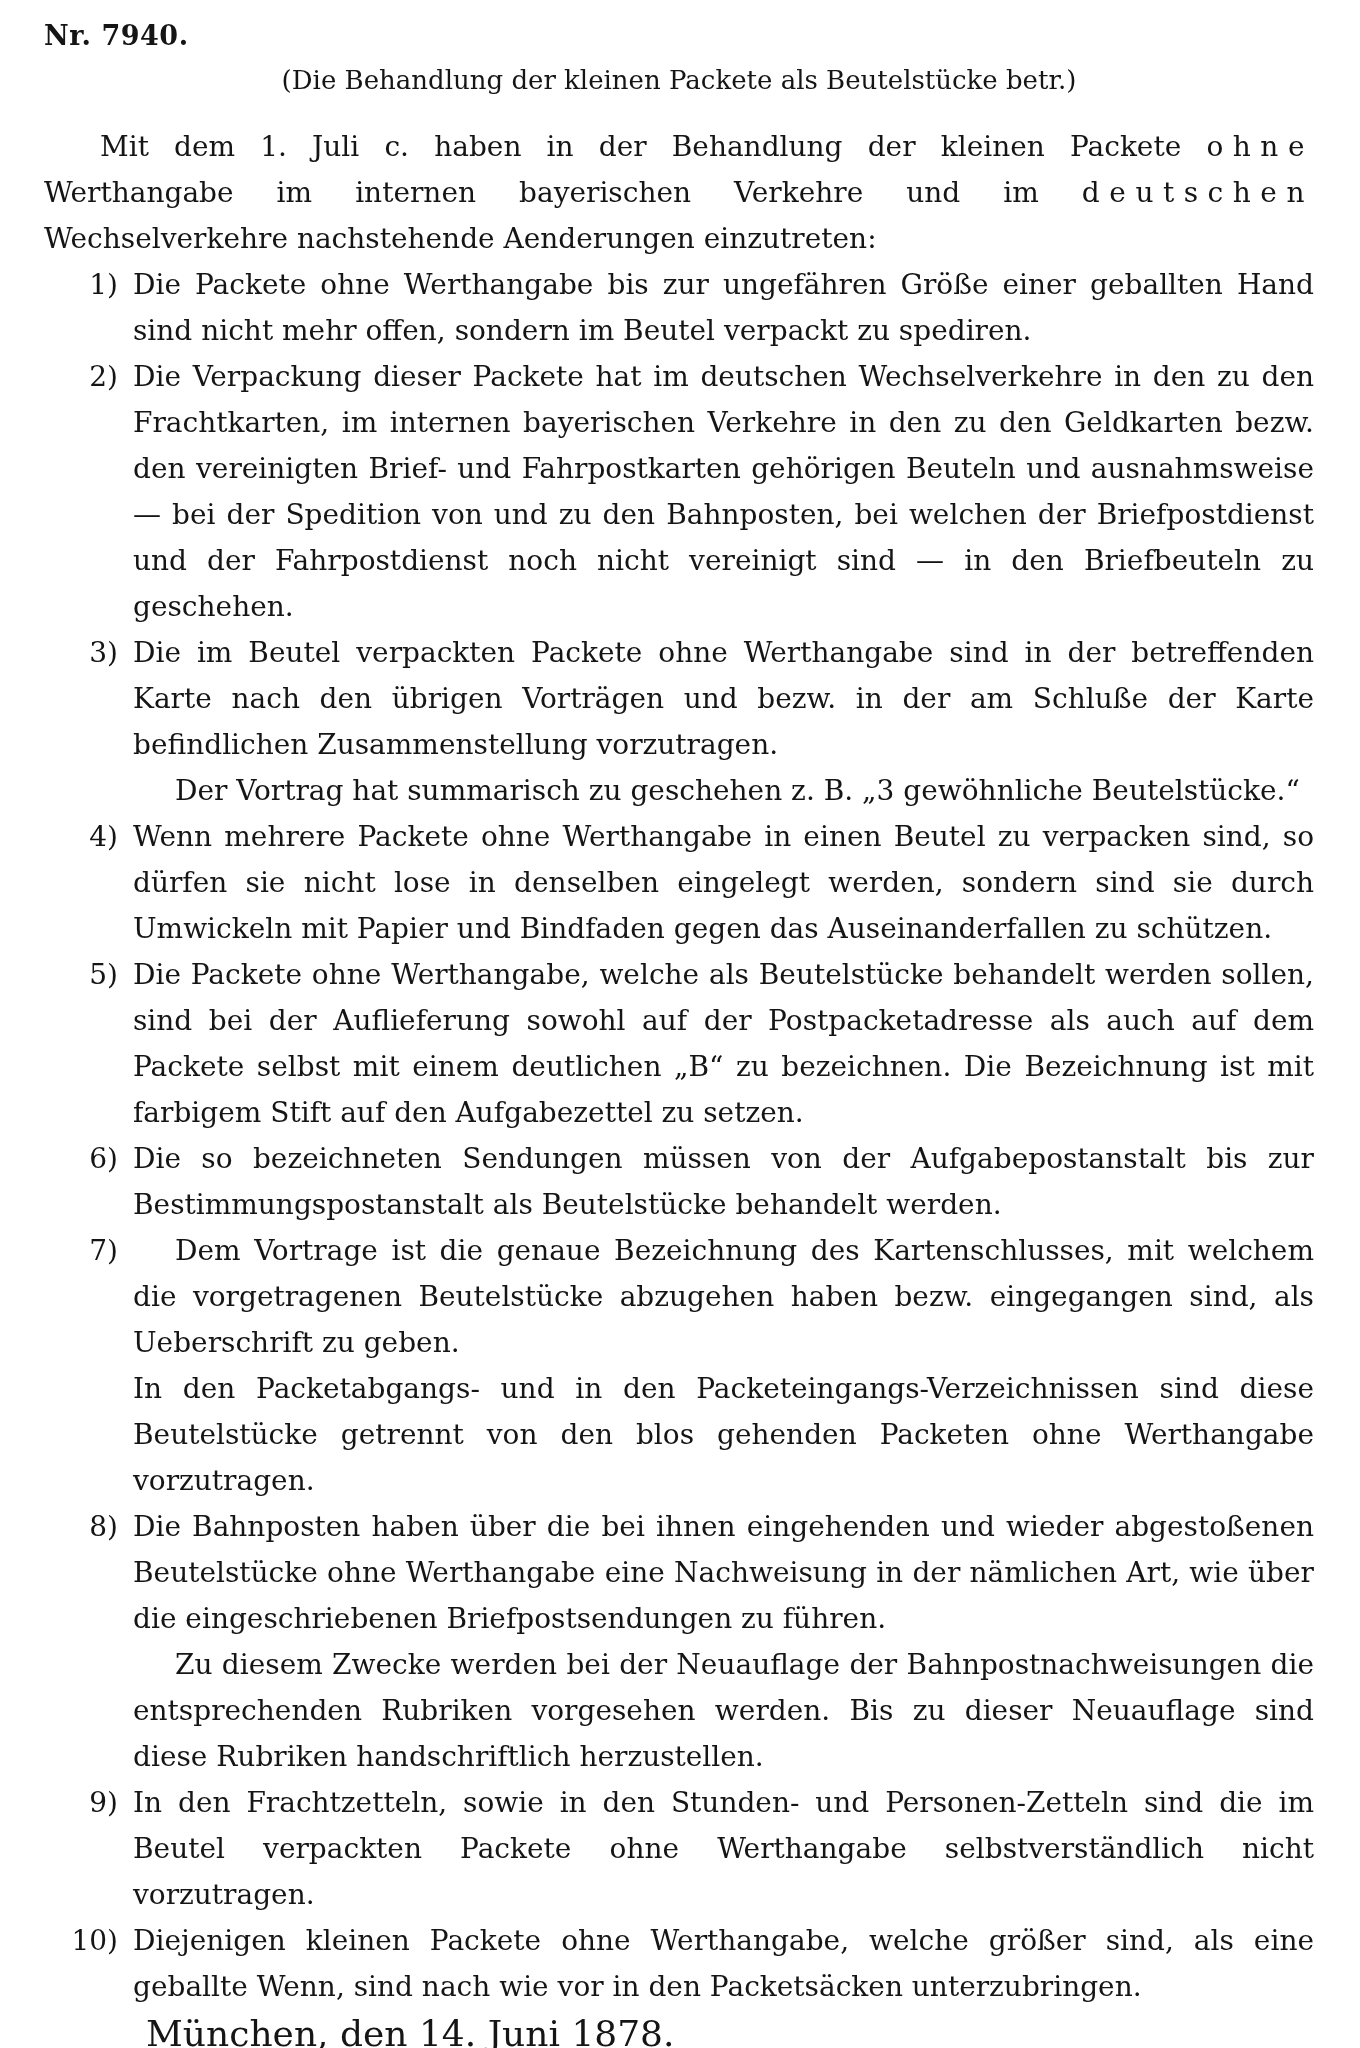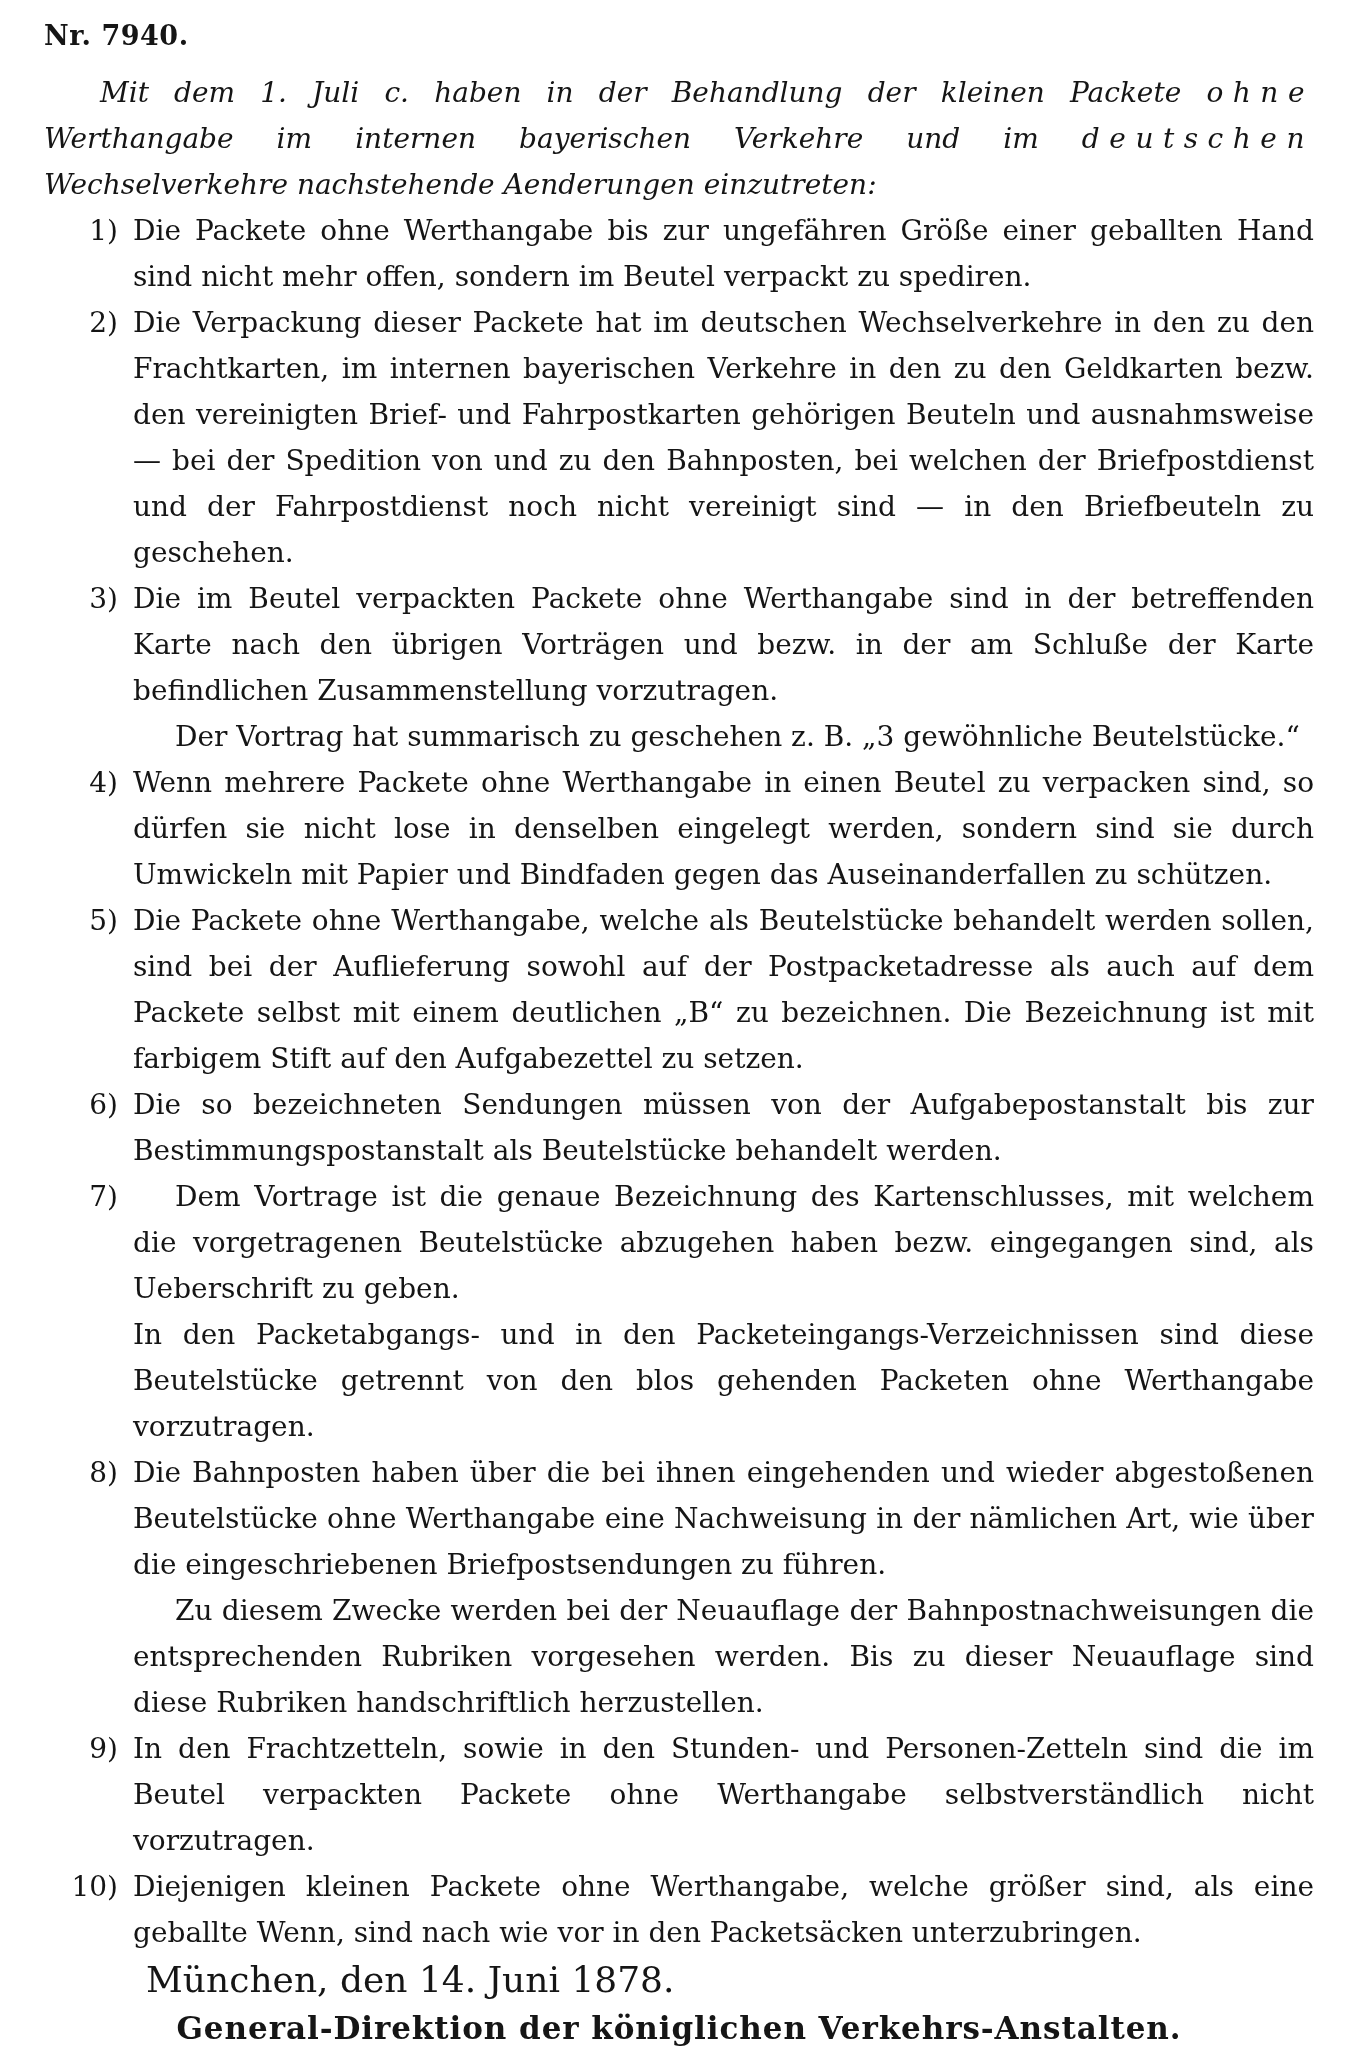--- a/index.html
+++ b/index.html
@@ -13,23 +13,23 @@
   .page { padding: 14px 46px 0 44px; }
   .doc-number {
     font-size: 27px; font-weight: bold; line-height: 44px;
     letter-spacing: 0.02em;
   }
   .subject {
     text-align: center; font-size: 26px; line-height: 40px;
     margin-top: 2px;
   }
   .intro {
-    margin: 12px 0 0 0;
+    margin: 24px 0 0 0;
     font-size: 28px; line-height: 46px;
-    text-align: justify; text-indent: 56px; font-style: italic;
+    text-align: justify; text-indent: 56px;
   }
   .sperr { letter-spacing: 0.34em; }
   .items { margin: 0; padding: 0; }
   .item { display: flex; }
   .num {
     flex: 0 0 74px; text-align: right; padding-right: 15px;
     font-size: 28px; line-height: 46px;
   }
   .item-body { flex: 1; min-width: 0; }
   .para {
@@ -43,20 +43,21 @@
   .sig-org {
     font-size: 31px; font-weight: bold; line-height: 48px;
     text-align: center; letter-spacing: 0.03em;
   }
 </style>
 </head>
 <body>
 
 <div class="page">
   <div class="doc-number">Nr. 7940.</div>
+  <div class="subject">(Die Behandlung der kleinen Packete als Beutelstücke betr.)</div>
   <p class="intro" id="intro"><span>Mit dem 1. Juli c. haben in der Behandlung der kleinen Packete </span><span class="sperr">ohne</span><span> Werthangabe im internen bayerischen Verkehre und im </span><span class="sperr">deutschen</span><span> Wechselverkehre nachstehende Aenderungen einzutreten:</span></p>
   <div class="items" id="items">
       <div class="item">
         <span class="num">1)</span>
         <div class="item-body">
           <p class="para">Die Packete ohne Werthangabe bis zur ungefähren Größe einer geballten Hand sind nicht mehr offen, sondern im Beutel verpackt zu spediren.</p>
         </div>
       </div>
       <div class="item">
         <span class="num">2)</span>

